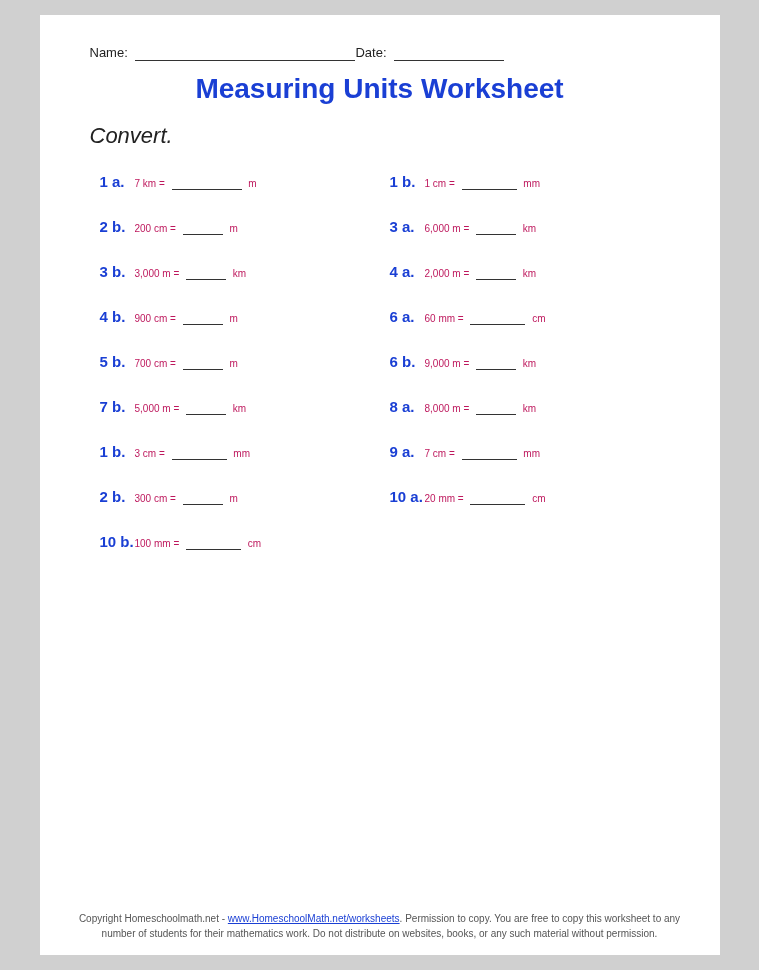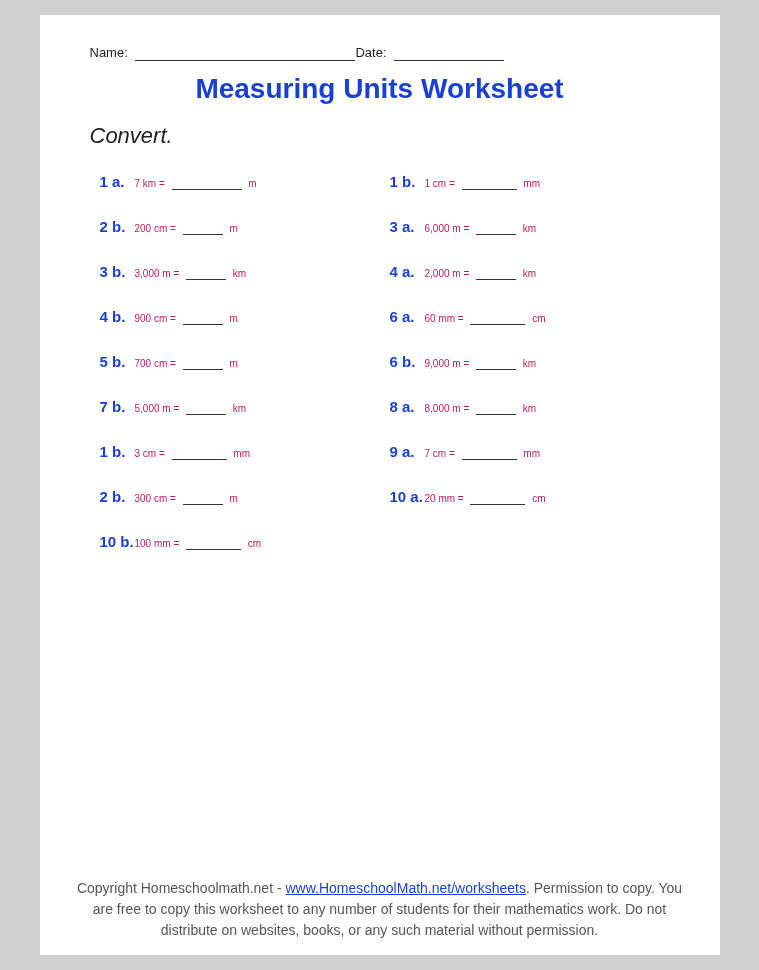--- a/index.html
+++ b/index.html
@@ -87,21 +87,21 @@
     }
     .blank-long {
       min-width: 70px;
     }
     .footer {
       position: absolute;
       bottom: 14px;
       left: 0;
       right: 0;
       text-align: center;
-      font-size: 14px;
+      font-size: 10px;
       color: #555;
       padding: 0 30px;
       line-height: 1.5;
     }
     .footer a {
       color: #1a3fd4;
       text-decoration: underline;
     }
   </style>
 </head>

